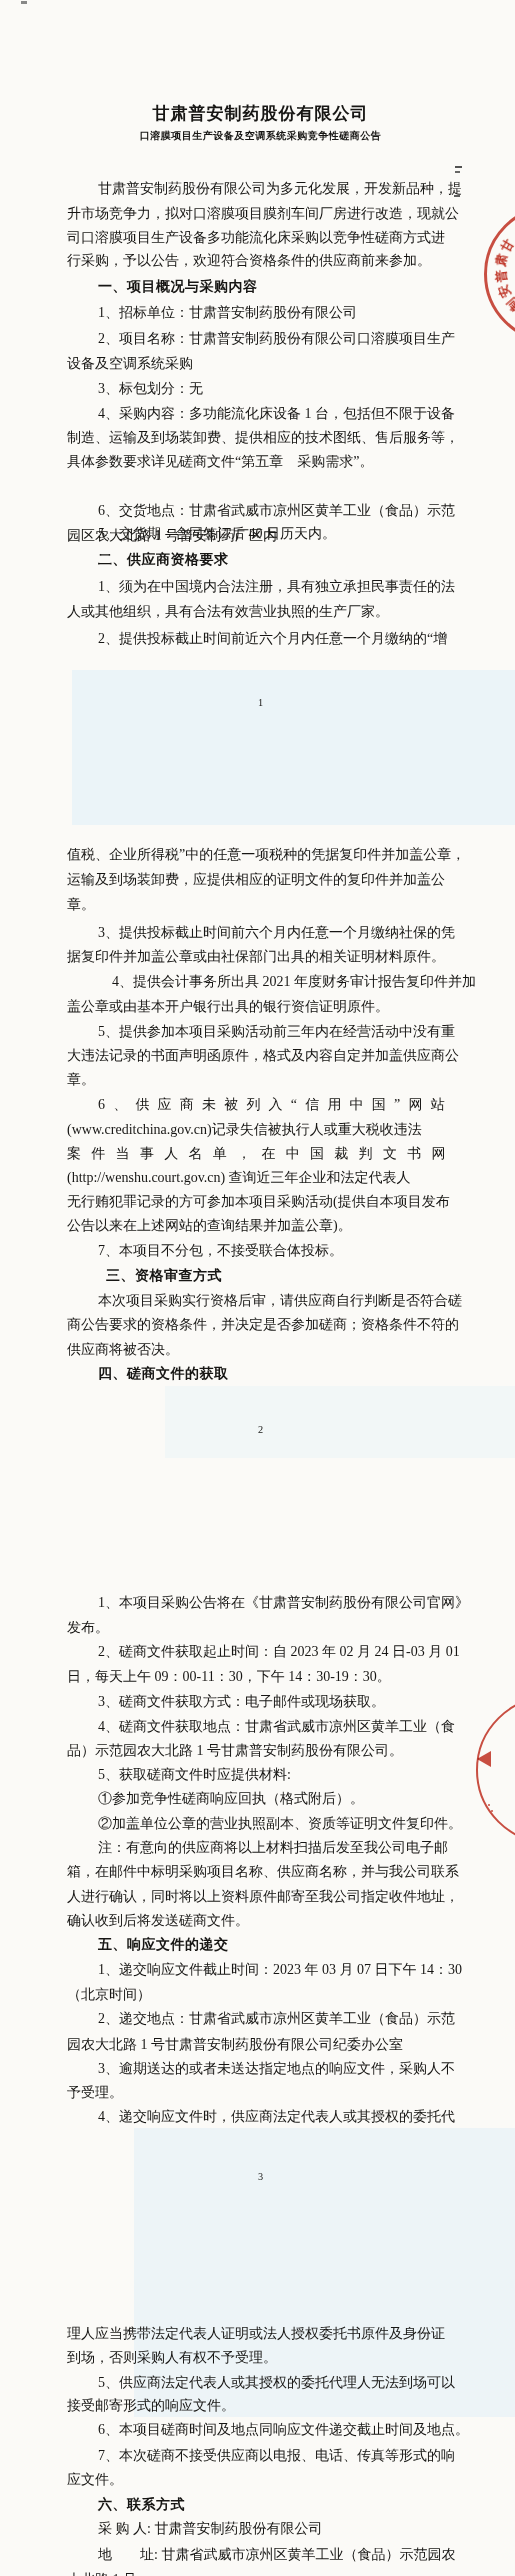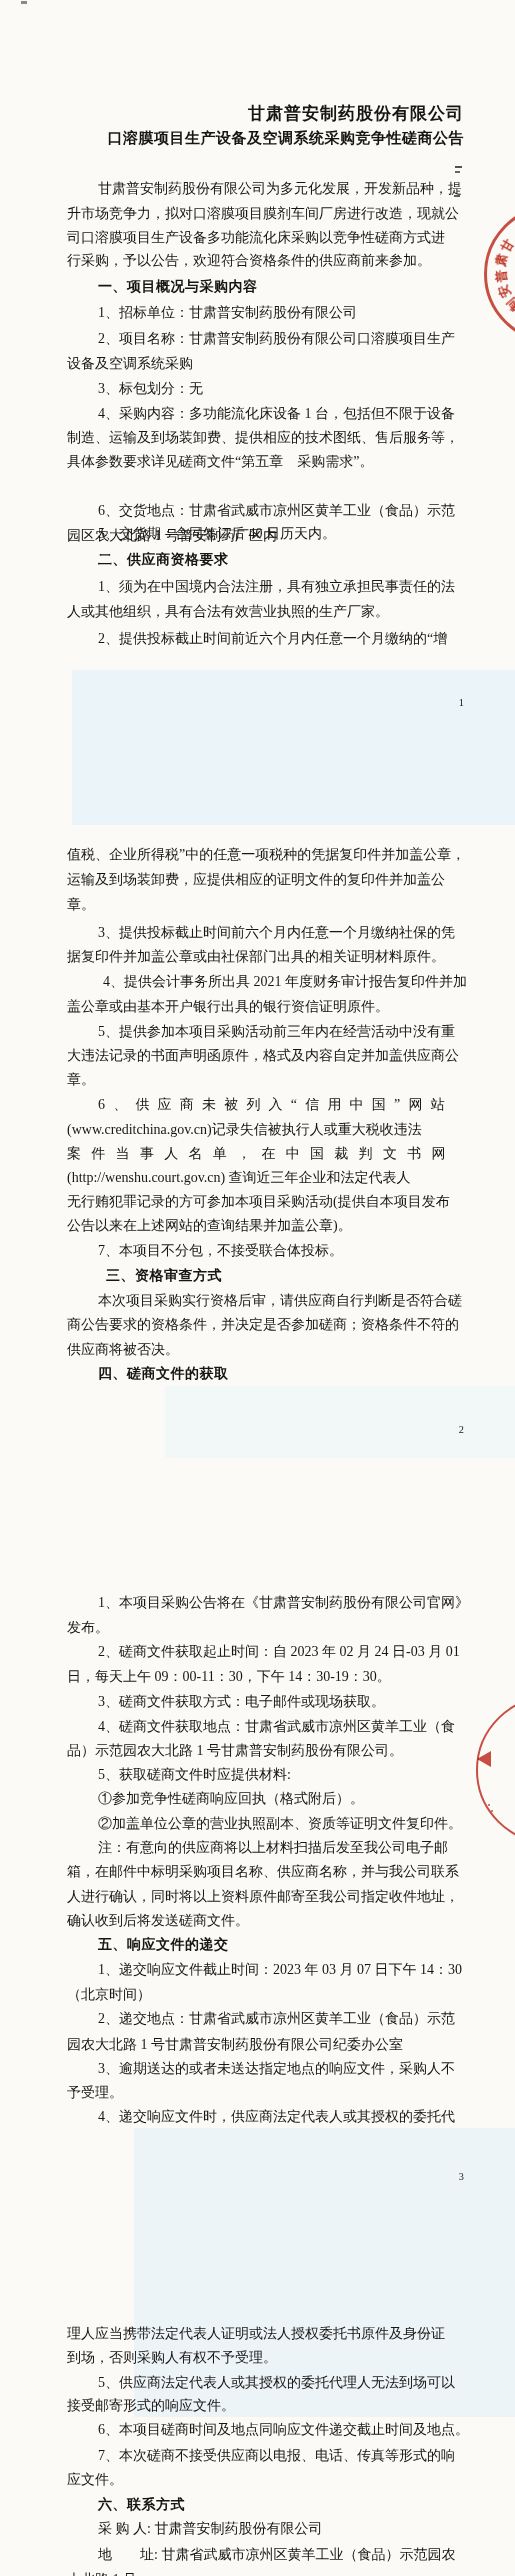--- a/index.html
+++ b/index.html
@@ -2,23 +2,23 @@
 <html style="font-size:8.2px"><head>
 <meta charset="utf-8">
 <style>
   html,body{margin:0;padding:0;background:#e8e6e2;}
   #sheet{position:relative;width:515px;height:3747px;background:#fbfaf7;overflow:hidden;
          font-family:"Liberation Serif","DejaVu Serif",serif;color:#171614;}
   .line{position:absolute;white-space:pre;}
   .b  {font-size:14px;line-height:17.5px;}
   .h  {font-size:14px;line-height:17.5px;font-weight:bold;font-family:"Liberation Sans","DejaVu Sans",sans-serif;letter-spacing:0.5px;}
   .t1 {font-size:17px;font-weight:bold;letter-spacing:1px;}
-  .t2 {font-size:15px;font-weight:bold;letter-spacing:0.5px;}
+  .t2 {font-size:10px;font-weight:bold;letter-spacing:0.5px;}
   .pg {font-size:10.3px;}
-  .center{left:57px;width:407px;text-align:right;}
+  .center{left:57px;width:407px;text-align:center;}
   .seal-ring{position:absolute;border-radius:50%;filter:blur(0.2px);mix-blend-mode:multiply;}
   .seal-char{position:absolute;font-weight:bold;filter:blur(0.2px);mix-blend-mode:multiply;}
   .seal-dot{position:absolute;width:2.1px;height:2.1px;border-radius:50%;mix-blend-mode:multiply;}
   .seal-tri{position:absolute;width:0;height:0;border-top:8.2px solid transparent;border-bottom:8.2px solid transparent;mix-blend-mode:multiply;filter:blur(0.2px);}
   .artifact{position:absolute;}
 </style>
 </head>
 <body>
 
 <div id="sheet">
@@ -52,21 +52,21 @@
       <div class="line h" style="top: 551px; left: 98px;">二、供应商资格要求</div>
       <div class="line b" style="top: 578px; left: 98px;">1、须为在中国境内合法注册，具有独立承担民事责任的法</div>
       <div class="line b" style="top: 603px; left: 67px;">人或其他组织，具有合法有效营业执照的生产厂家。</div>
       <div class="line b" style="top: 630px; left: 98px; text-align: center;">2、提供投标截止时间前近六个月内任意一个月缴纳的“增</div>
       <div class="line pg center" style="top: 697px;">1</div>
       <div class="line b" style="top: 846px; left: 67px;">值税、企业所得税”中的任意一项税种的凭据复印件并加盖公章，</div>
       <div class="line b" style="top: 871px; left: 67px;">运输及到场装卸费，应提供相应的证明文件的复印件并加盖公</div>
       <div class="line b" style="top: 896px; left: 67px;">章。</div>
       <div class="line b" style="top: 924px; left: 98px;">3、提供投标截止时间前六个月内任意一个月缴纳社保的凭</div>
       <div class="line b" style="top: 948px; left: 67px;">据复印件并加盖公章或由社保部门出具的相关证明材料原件。</div>
-      <div class="line b" style="top: 973px; left: 103px;">4、提供会计事务所出具 2021 年度财务审计报告复印件并加</div>
+      <div class="line b" style="top: 973px; left: 112px;">4、提供会计事务所出具 2021 年度财务审计报告复印件并加</div>
       <div class="line b" style="top: 998px; left: 67px;">盖公章或由基本开户银行出具的银行资信证明原件。</div>
       <div class="line b" style="top: 1023px; left: 98px;">5、提供参加本项目采购活动前三年内在经营活动中没有重</div>
       <div class="line b" style="top: 1047px; left: 67px;">大违法记录的书面声明函原件，格式及内容自定并加盖供应商公</div>
       <div class="line b" style="top: 1071px; left: 67px;">章。</div>
       <div class="line b" style="top: 1096px; left: 98px; letter-spacing: 8.2px;">6、供应商未被列入“信用中国”网站</div>
       <div class="line b" style="top: 1121px; left: 67px;">(www.creditchina.gov.cn)记录失信被执行人或重大税收违法</div>
       <div class="line b" style="top: 1145px; left: 67px; letter-spacing: 10.3px;">案件当事人名单，在中国裁判文书网</div>
       <div class="line b" style="top: 1169px; left: 67px;">(http://wenshu.court.gov.cn) 查询近三年企业和法定代表人</div>
       <div class="line b" style="top: 1193px; left: 67px;">无行贿犯罪记录的方可参加本项目采购活动(提供自本项目发布</div>
       <div class="line b" style="top: 1217px; left: 67px;">公告以来在上述网站的查询结果并加盖公章)。</div>

